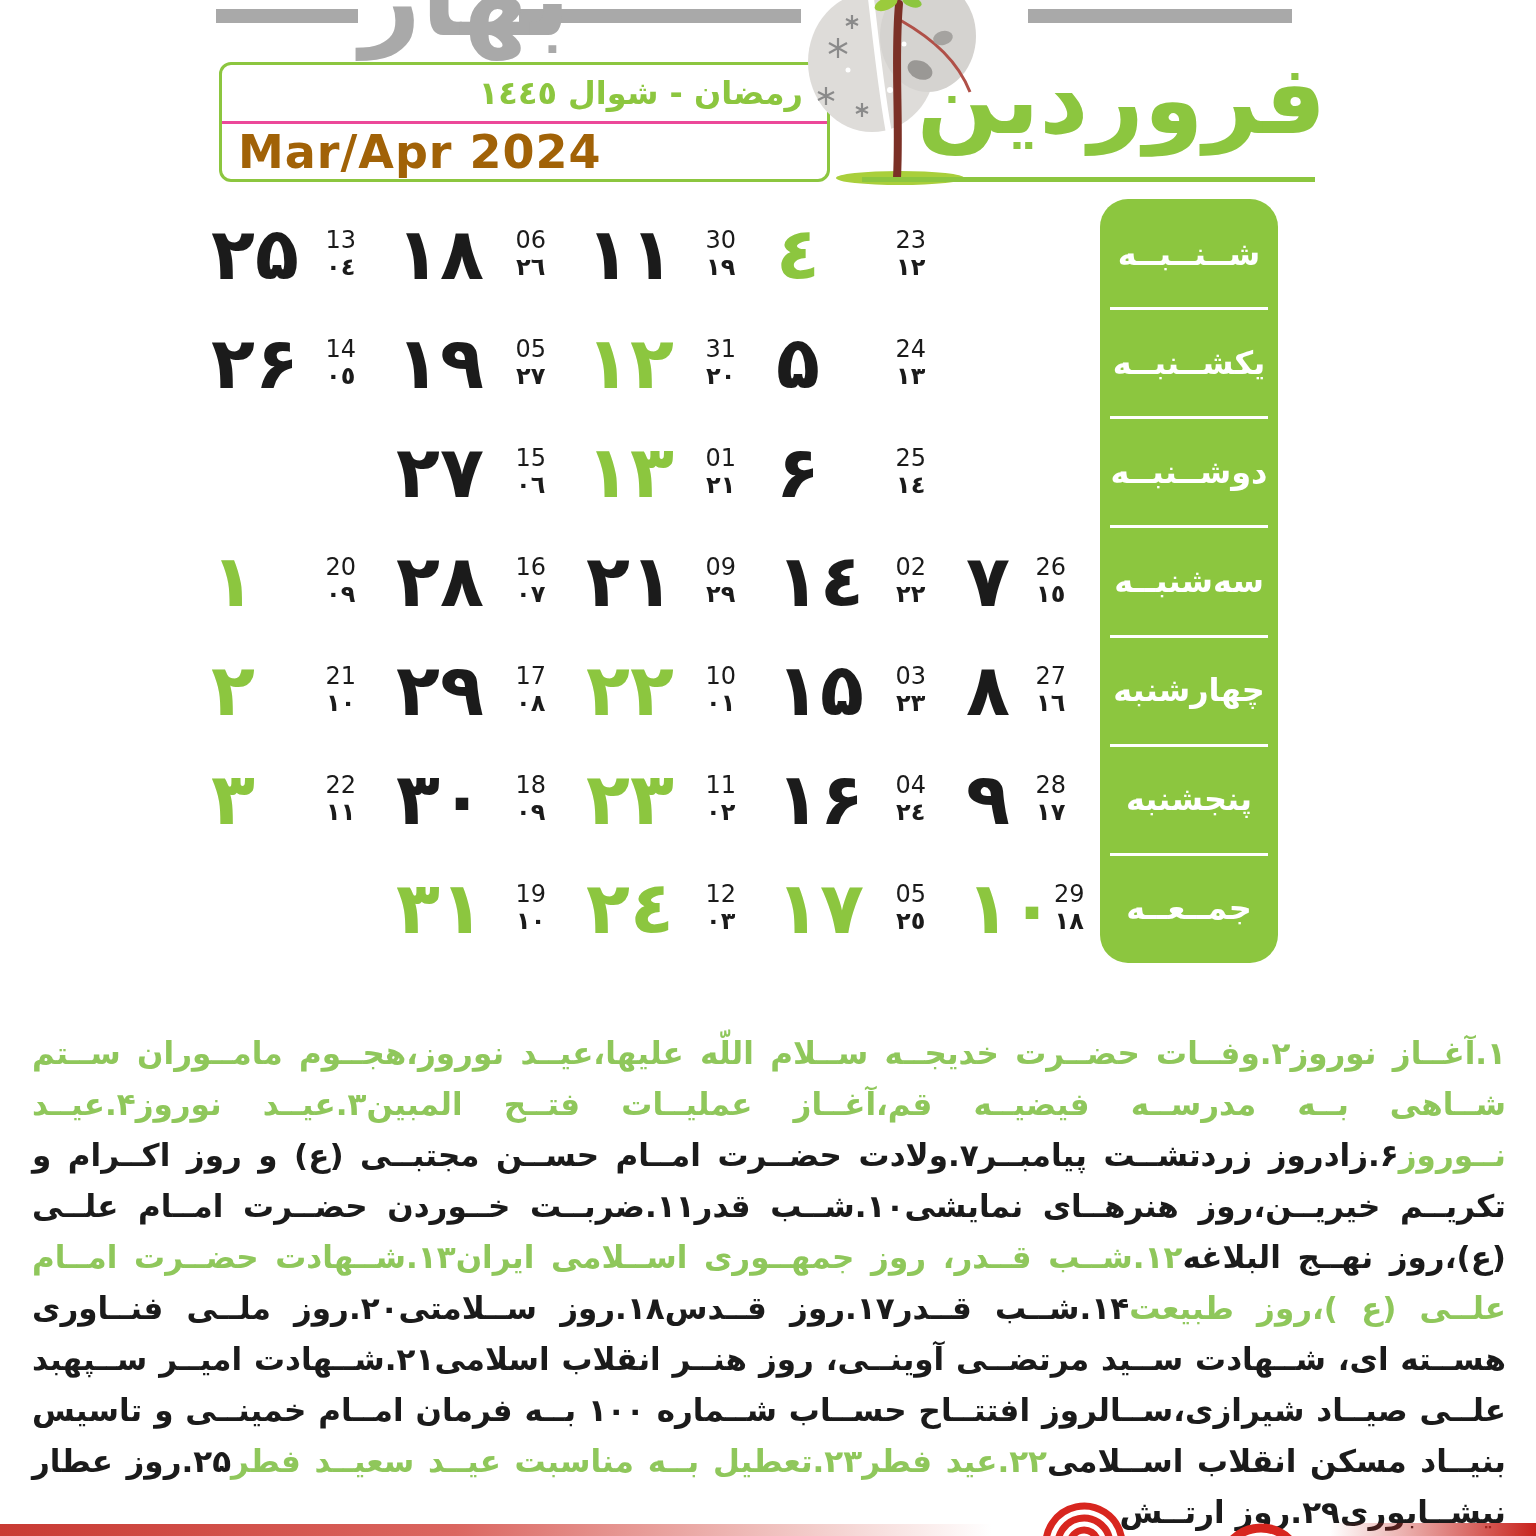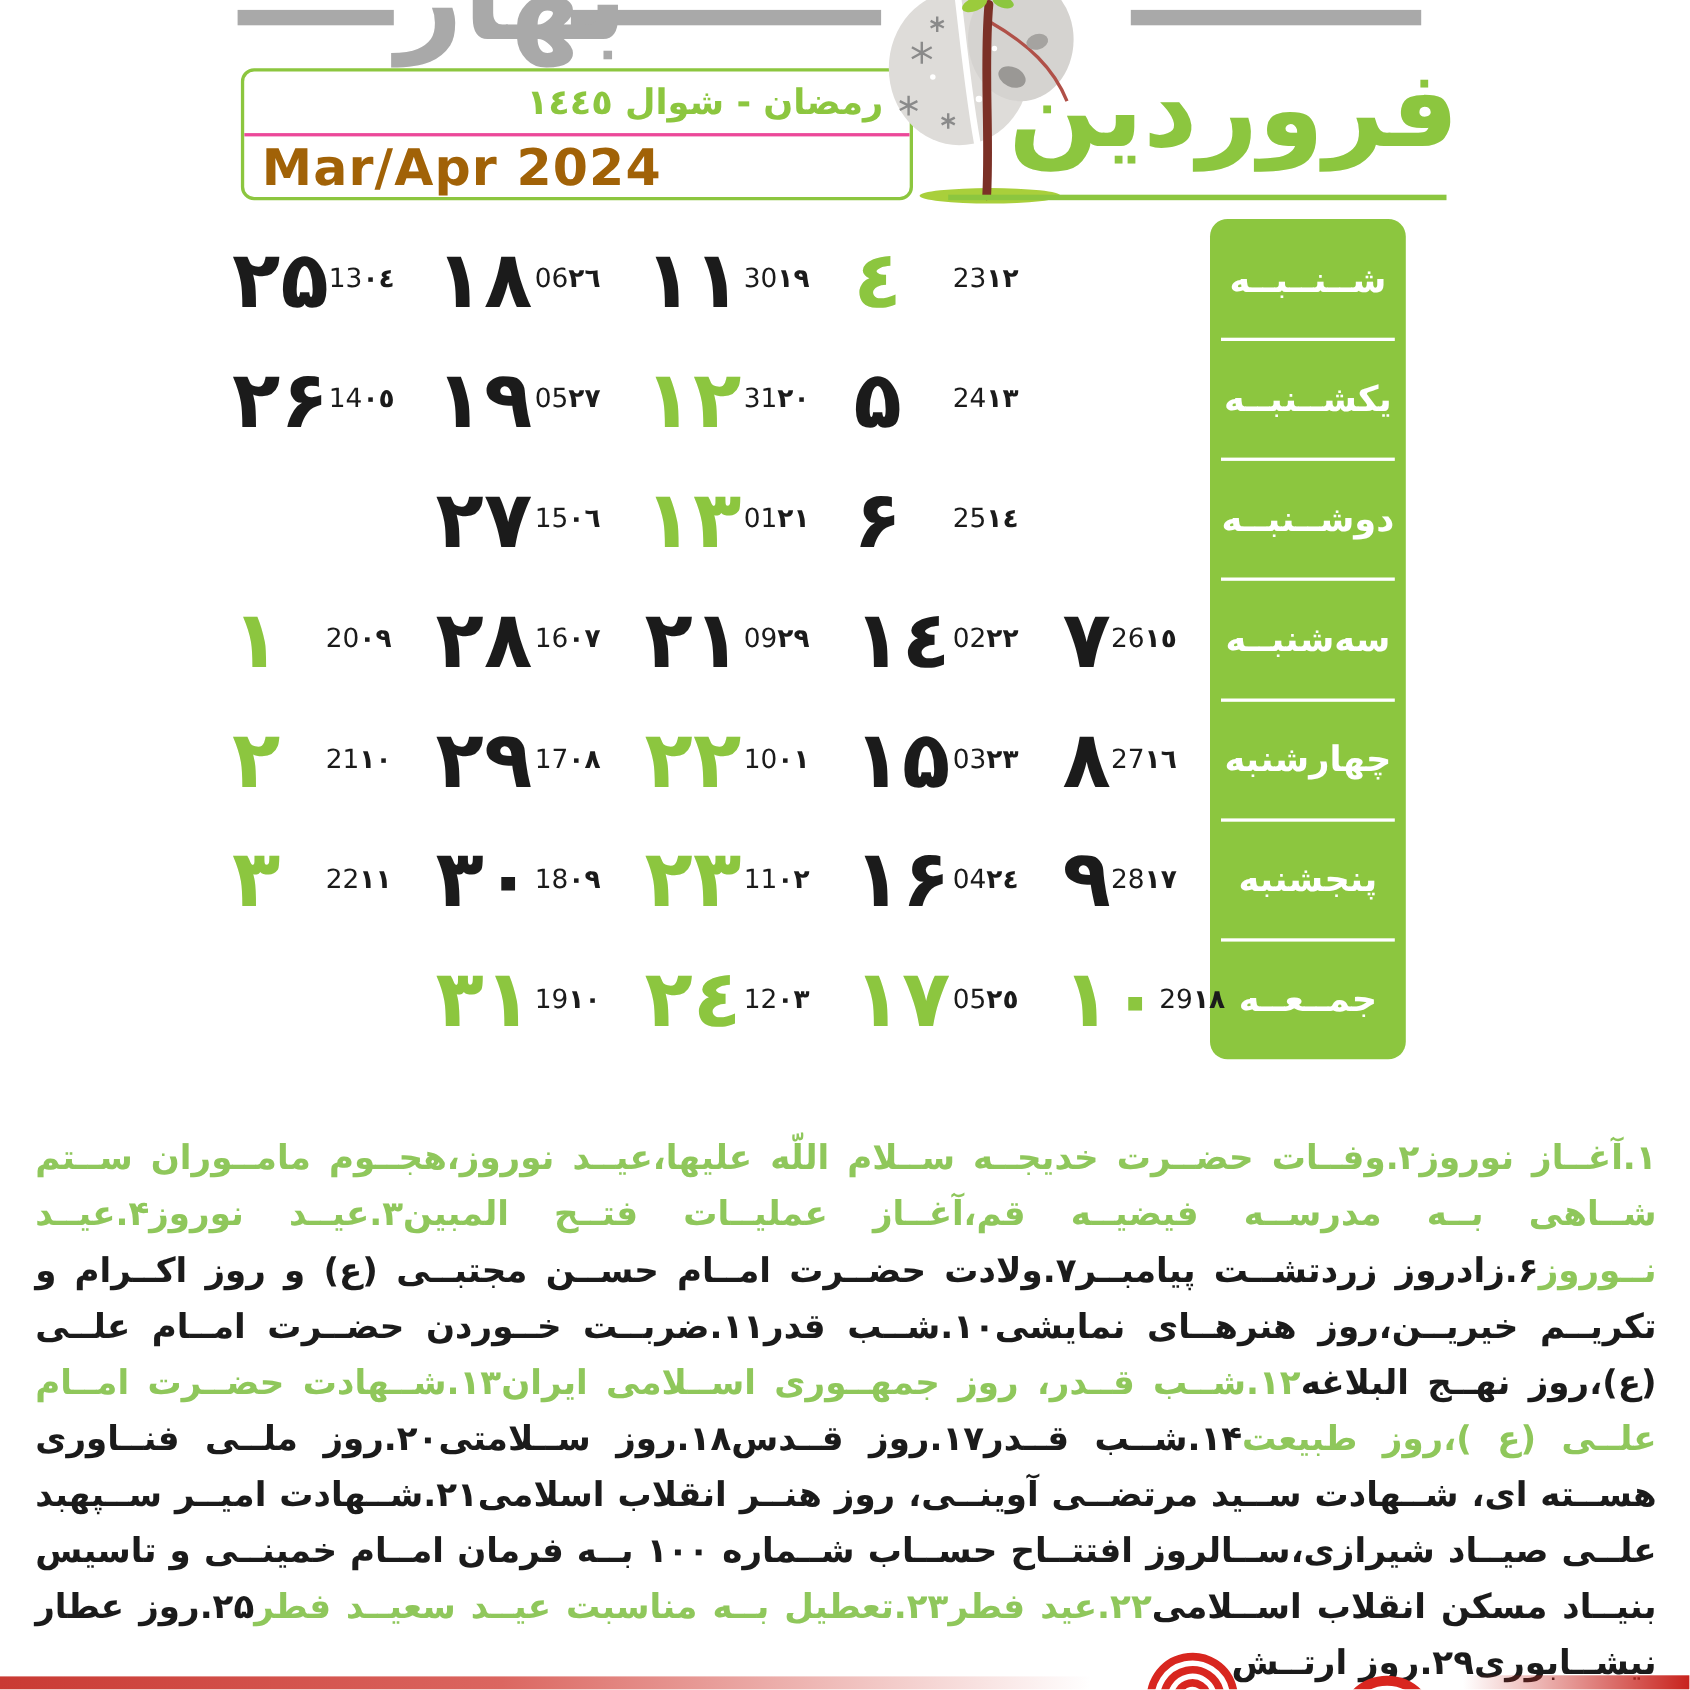--- a/index.html
+++ b/index.html
@@ -20,30 +20,30 @@
   .infobox .row2{height:55px;display:flex;align-items:center;padding:0 16px;color:#a16207;font-size:46px;font-weight:bold;letter-spacing:1px}
 
   
   .tree{position:absolute;left:800px;top:0;width:220px;height:190px}
 
   
   .title{position:absolute;right:210px;top:48px;color:#8CC63F;font-size:96px;font-weight:bold;direction:rtl;line-height:1.1;white-space:nowrap}
   .title-underline{position:absolute;left:862px;top:177px;width:453px;height:5px;background:#8CC63F}
 
   
-  .weekcol{position:absolute;left:1100px;top:199px;width:178px;height:764px;background:#8CC63F;border-radius:16px;display:flex;flex-direction:column}
+  .weekcol{position:absolute;left:1100px;top:199px;width:178px;height:764px;background:#8CC63F;border-radius:28px;display:flex;flex-direction:column}
   .wd-row{flex:1;display:flex;align-items:center;justify-content:center;color:#fff;font-size:32px;font-weight:bold;direction:rtl;position:relative}
   .wd-row:not(:last-child)::after{content:"";position:absolute;left:10px;right:10px;bottom:-2px;height:3px;background:#fff}
 
   
   .grid{position:absolute;left:205px;top:199px;width:895px;height:764px;display:grid;direction:rtl;grid-template-columns:140px 190px 190px 190px 185px;grid-auto-rows:109.14px}
   .cell{direction:ltr;display:flex;align-items:center;justify-content:space-between;padding:0 34px 0 6px}
   .cell .dnum{font-size:72px;font-weight:bold;color:#1B1B1B;line-height:1;direction:rtl}
   .cell.holiday .dnum{color:#8CC63F}
-  .dstack{display:flex;flex-direction:row;align-items:center;line-height:27px}
+  .dstack{display:flex;flex-direction:column;align-items:center;line-height:27px}
   .dgreg{font-size:24px;color:#1B1B1B}
   .dhij{font-size:24px;font-weight:bold;color:#1B1B1B;direction:rtl}
 
   
   .footer{position:absolute;left:32px;top:1028px;width:1474px;direction:rtl;text-align:justify;font-size:31px;font-weight:bold;line-height:51px;color:#1B1B1B}
   .footer span.green{color:#8FC75B}
 
   
   .strip-left{position:absolute;left:0;top:1524px;width:1012px;height:12px;background:linear-gradient(to right,#C93A33,#DB6660 45%,rgba(219,102,96,0) 98%)}
   .strip-right{position:absolute;left:1330px;top:1523px;width:206px;height:13px;background:linear-gradient(to right,rgba(200,35,29,0),#C8231D)}

